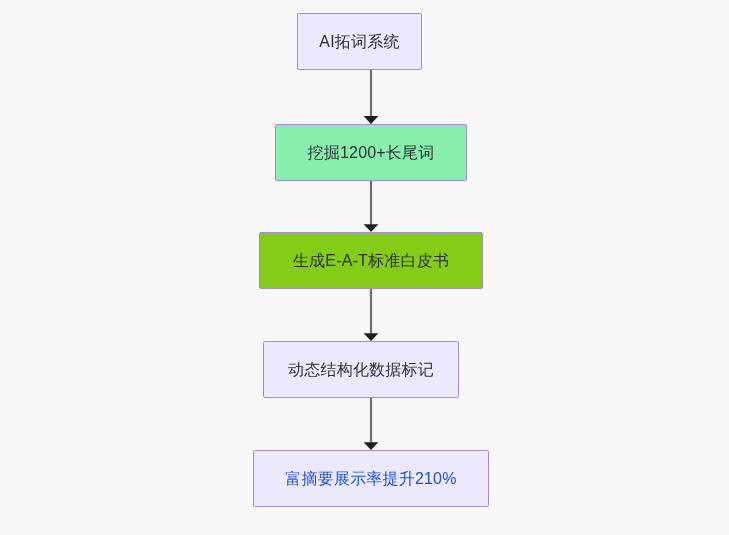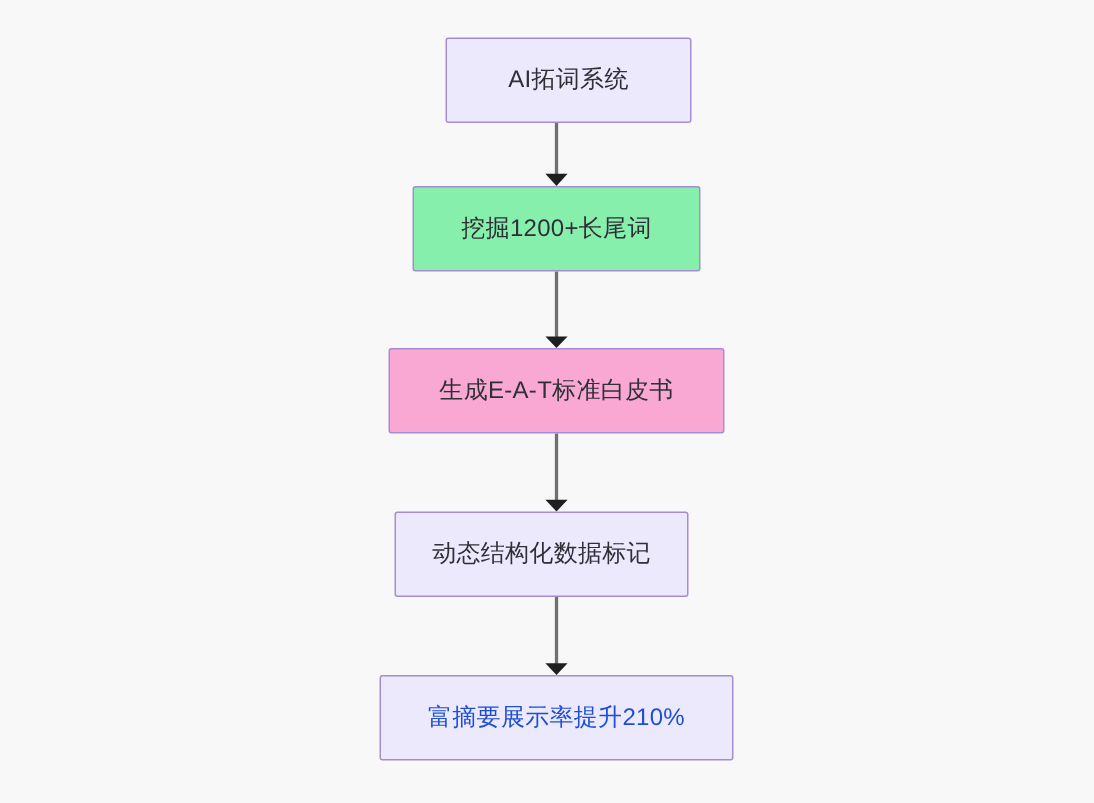--- a/index.html
+++ b/index.html
@@ -72,29 +72,29 @@
     </svg>
   </div>
 
   <div class="flow-edge" style="left: 359px; top: 398px; height: 52px;">
     <svg width="24" height="52" viewBox="0 0 24 100" preserveAspectRatio="none">
       <line x1="12" y1="0" x2="12" y2="86" stroke="#707070" stroke-width="2.2"></line>
       <polygon points="12,100 4.6,85 19.4,85" fill="#1f1f1f"></polygon>
     </svg>
   </div>
 
-  <div class="flow-node" style="left: 297px; top: 13px; width: 164px; height: 57px; background: rgb(236, 233, 253); border-color: rgb(167, 139, 212); color: rgb(47, 47, 54); margin-top: 12px;">
+  <div class="flow-node" style="left: 297px; top: 13px; width: 125px; height: 57px; background: rgb(236, 233, 253); border-color: rgb(167, 139, 212); color: rgb(47, 47, 54);">
     <span class="node-label">AI拓词系统</span>
   </div>
 
   <div class="flow-node" style="left: 275px; top: 124px; width: 192px; height: 57px; background: #86efac; border-color: rgb(167, 139, 212); color: rgb(47, 47, 54);">
     <span class="node-label">挖掘1200+长尾词</span>
   </div>
 
-  <div class="flow-node" style="left: 259px; top: 232px; width: 224px; height: 57px; background: #f9a8d4; border-color: rgb(167, 139, 212); color: rgb(47, 47, 54);">
+  <div class="flow-node" style="left: 259px; top: 232px; width: 224px; height: 57px; background: #84cc16; border-color: rgb(167, 139, 212); color: rgb(47, 47, 54);">
     <span class="node-label">生成E-A-T标准白皮书</span>
   </div>
 
   <div class="flow-node" style="left: 263px; top: 341px; width: 196px; height: 57px; background: rgb(236, 233, 253); border-color: rgb(167, 139, 212); color: rgb(47, 47, 54);">
     <span class="node-label">动态结构化数据标记</span>
   </div>
 
   <div class="flow-node" style="left: 253px; top: 450px; width: 236px; height: 57px; background: rgb(236, 233, 253); border-color: rgb(167, 139, 212); color: #1d4ed8;">
     <span class="node-label">富摘要展示率提升210%</span>
   </div>

